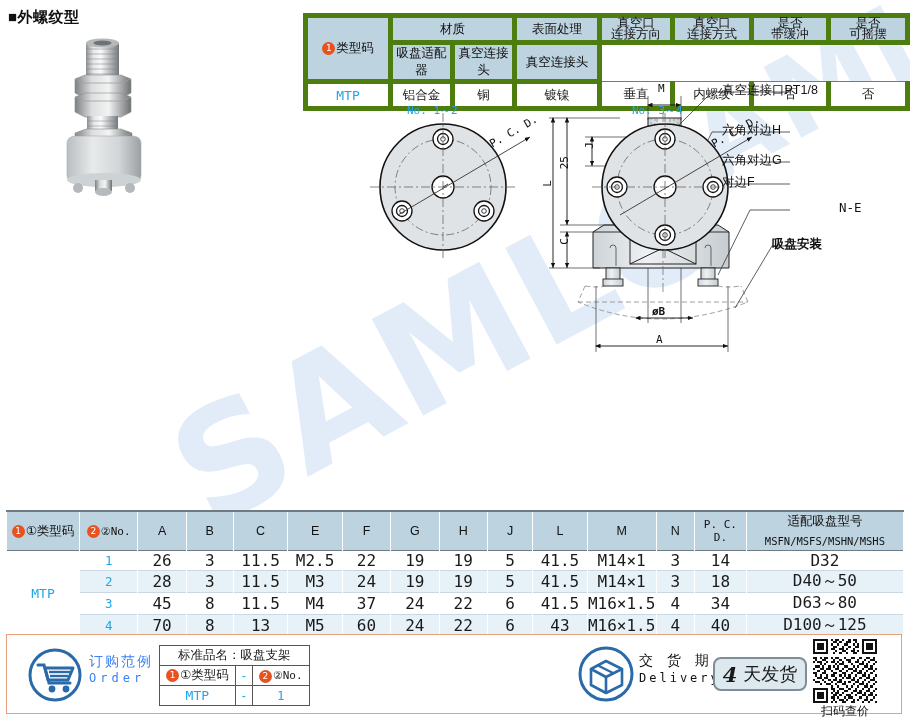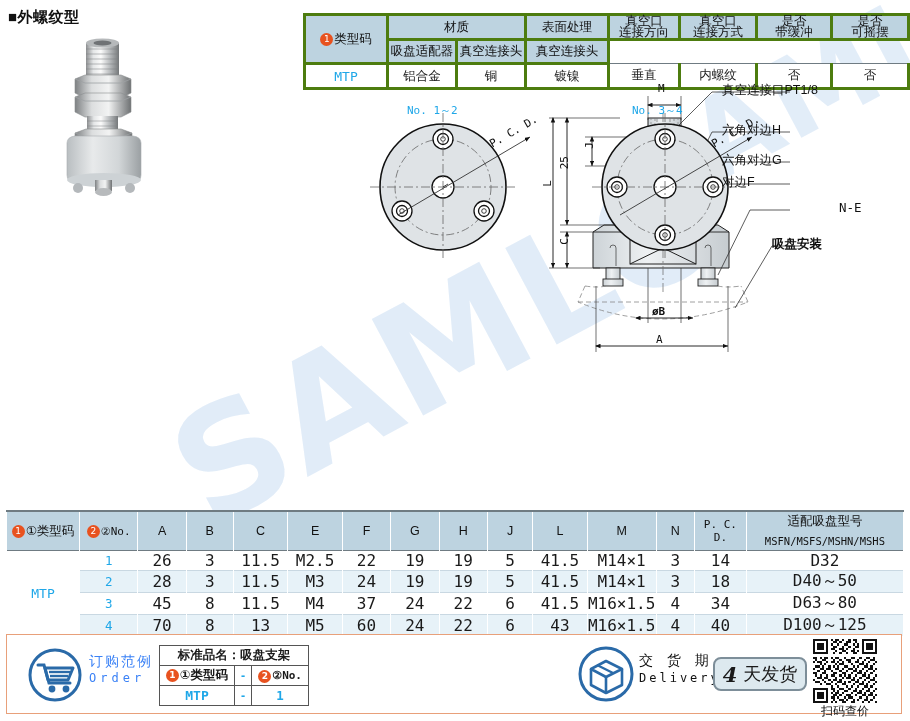--- a/index.html
+++ b/index.html
@@ -19,21 +19,21 @@
   
   .sec-title{position:absolute;left:8px;top:8px;font-size:15px;font-weight:bold;
              color:#111;letter-spacing:.5px;}
 
   
   .photo{position:absolute;left:45px;top:30px;width:135px;height:185px;}
 
   
   .tbl-top{position:absolute;left:303px;top:13px;border-collapse:collapse;
            font-size:12.5px;}
-  .tbl-top td,.tbl-top th{border:3px solid #4d7c0f;text-align:center;
+  .tbl-top td,.tbl-top th{border:5px solid #4d7c0f;text-align:center;
            padding:0;vertical-align:middle;}
   .tbl-top thead td{background:#bdd3e0;color:#111;font-weight:normal;height:21px;}
   .tbl-top tbody td{background:#ffffff;height:22px;border-top:1px solid #6f7b82;}
   .tbl-top{border-top:1px solid #6f7b82;border-bottom:1px solid #6f7b82;}
   .code-cell{color:#1fa7e8;font-family:"DejaVu Sans Mono","Liberation Mono",monospace;
              font-size:13px;letter-spacing:0;}
   .bullet{display:inline-block;width:13px;height:13px;border-radius:50%;
           background:#e8521f;color:#fff;font-size:9px;line-height:13px;
           text-align:center;vertical-align:middle;margin-right:1px;
           font-family:"DejaVu Sans",sans-serif;}
@@ -66,21 +66,21 @@
 
   
   .footer{position:absolute;left:6px;top:634px;width:896px;height:80px;
           border:1.5px solid #e8a07a;box-sizing:border-box;background:#fff;}
   .order-ico{position:absolute;left:20px;top:12px;width:56px;height:56px;}
   .order-txt{position:absolute;left:82px;top:18px;font-size:14px;color:#3b82f6;
              line-height:17px;letter-spacing:2px;}
   .order-txt .en{font-size:12px;letter-spacing:4px;
                  font-family:"DejaVu Sans Mono","Liberation Mono",monospace;}
   .tbl-order{position:absolute;left:152px;top:10px;border-collapse:collapse;
-             font-size:12.5px;font-weight:bold;}
+             font-size:12.5px;}
   .tbl-order td{border:1px solid #555;text-align:center;height:19px;
                 padding:0 6px;vertical-align:middle;background:#fff;}
   .deliv-ico{position:absolute;left:570px;top:10px;width:58px;height:58px;}
   .deliv-txt{position:absolute;left:632px;top:16px;font-size:14px;color:#111;
              line-height:18px;letter-spacing:5px;}
   .deliv-txt .en{font-size:12px;letter-spacing:3px;
                  font-family:"DejaVu Sans Mono","Liberation Mono",monospace;}
   .deliv-pill{position:absolute;left:706px;top:22px;width:90px;height:30px;
               border:2px solid #7d8e99;border-radius:8px;background:#dde9ef;
               display:flex;align-items:center;justify-content:center;gap:6px;}

